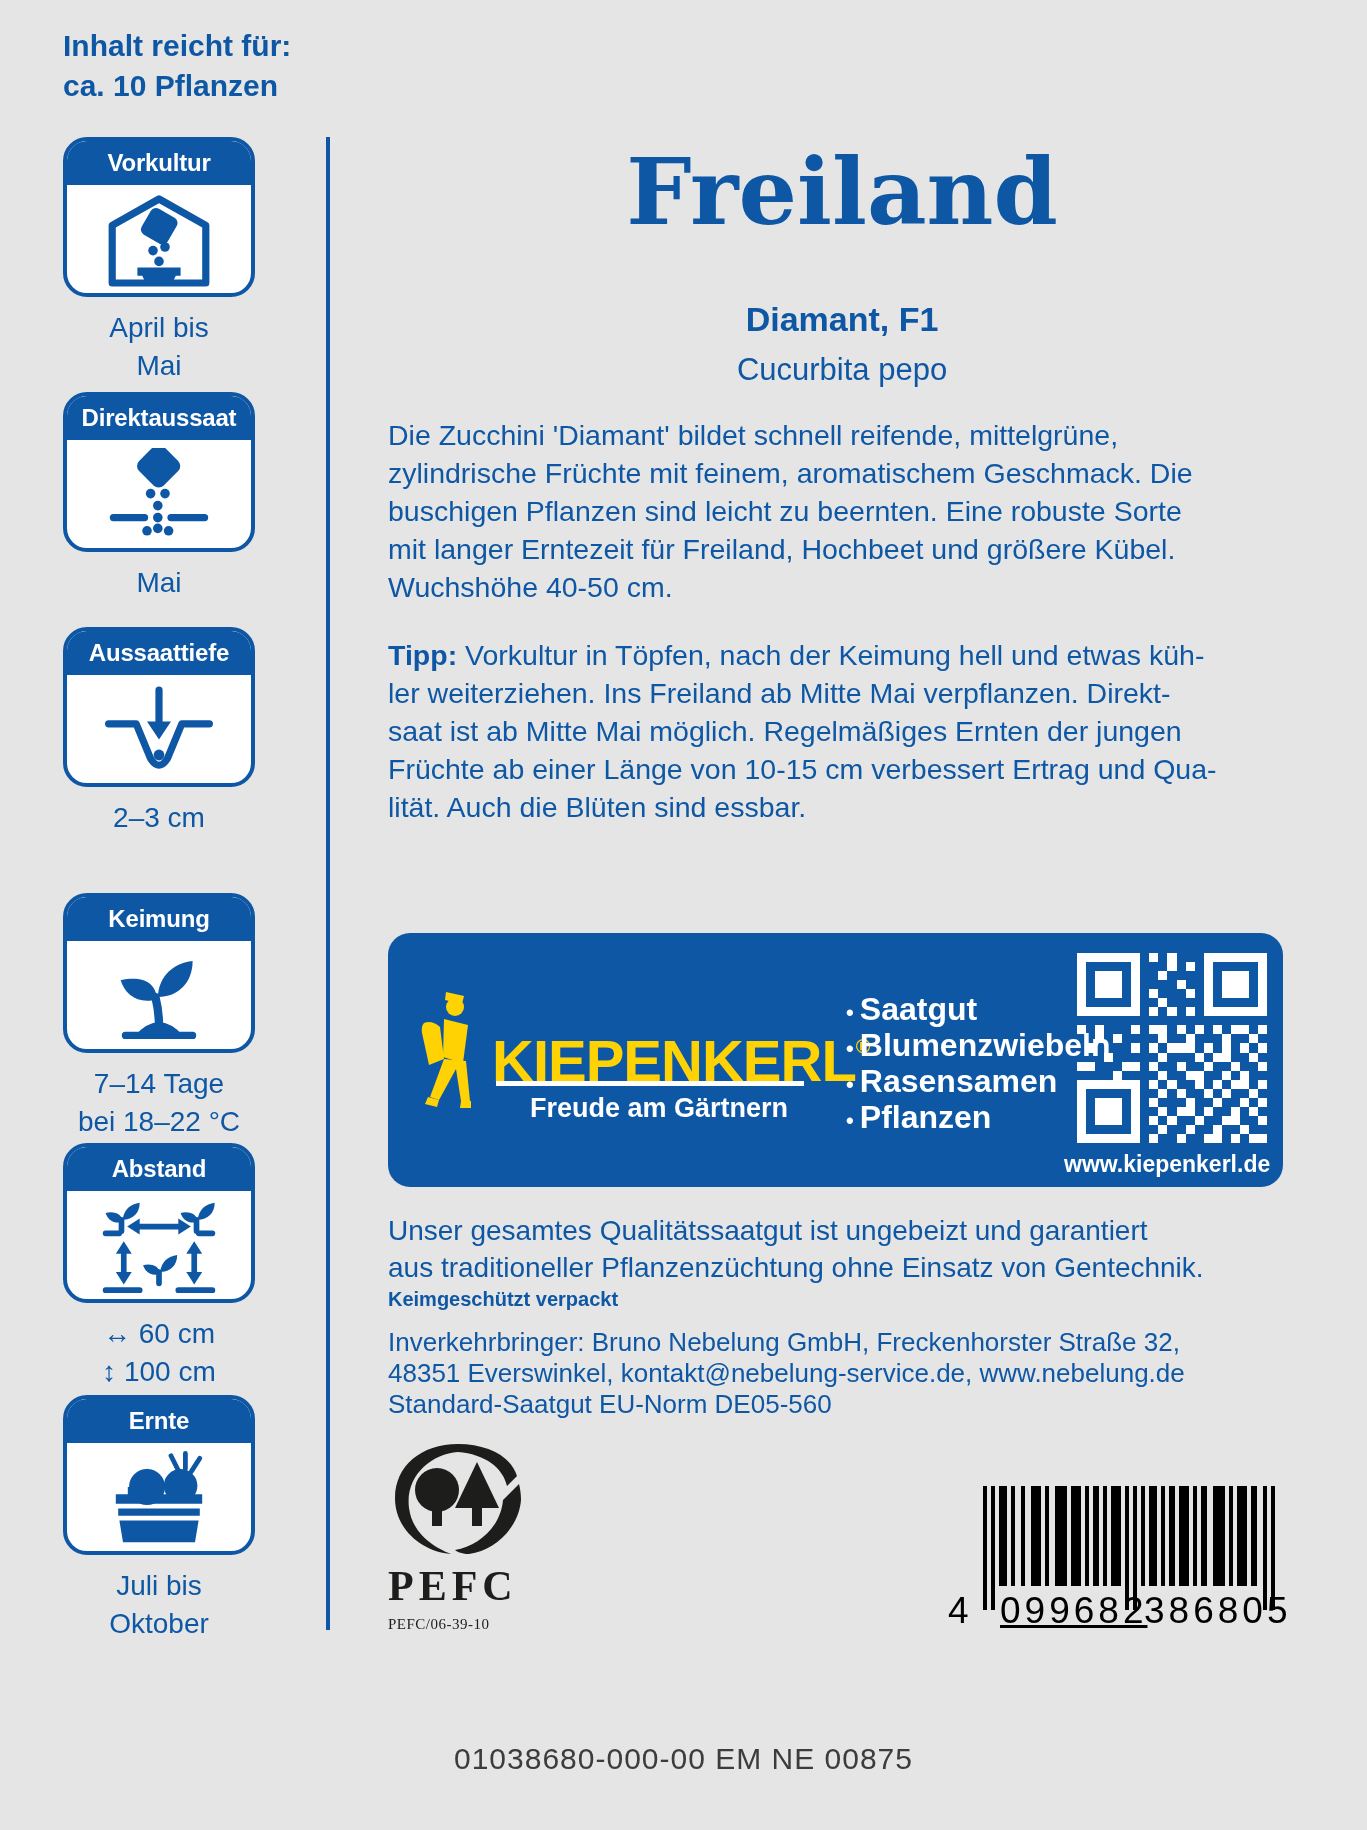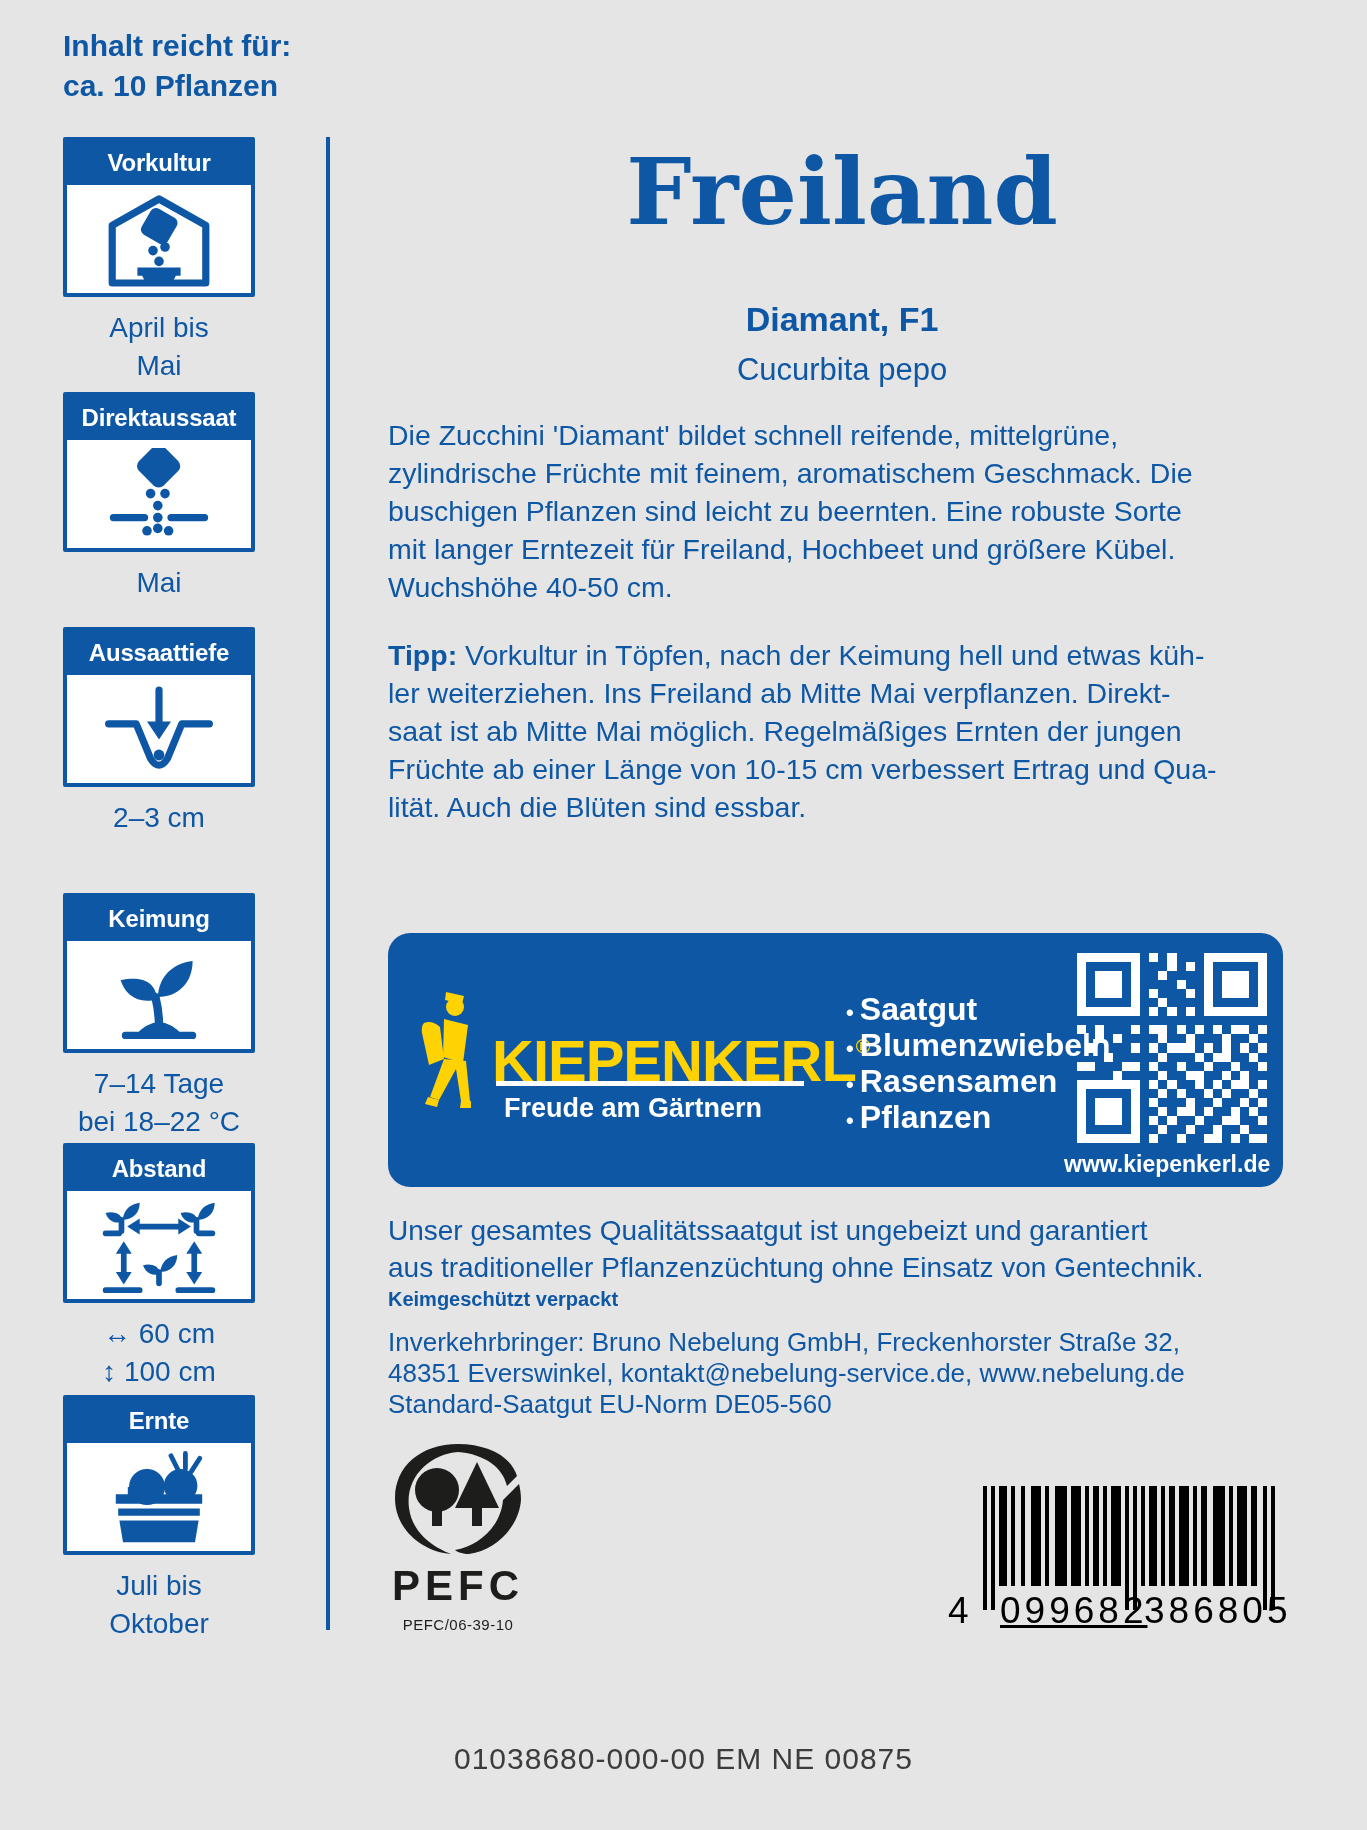--- a/index.html
+++ b/index.html
@@ -13,54 +13,54 @@
   .page{position:relative;width:1367px;height:1830px;background:#e5e5e5;color:var(--blue);overflow:hidden;}
 
   
   .top-note{position:absolute;left:63px;top:26px;font-size:30px;font-weight:600;line-height:40px;white-space:pre-line;}
 
   
   .divider{position:absolute;left:326px;top:137px;width:4px;height:1493px;background:var(--blue);}
 
   
   .sb{position:absolute;left:63px;width:192px;}
-  .sb .box{border:4px solid var(--blue);border-radius:2px;overflow:hidden;background:#fff;height:160px;}
+  .sb .box{border:4px solid var(--blue);border-radius:24px;overflow:hidden;background:#fff;height:160px;}
   .sb .head{background:var(--blue);color:#fff;font-weight:bold;font-size:24px;text-align:center;height:44px;line-height:44px;letter-spacing:-0.2px;}
   .sb .icon-area{height:112px;display:flex;align-items:center;justify-content:center;}
   .sb .caption{margin-top:12px;text-align:center;font-size:28px;font-weight:500;line-height:38px;white-space:pre-line;}
   .sb1{top:137px}.sb2{top:392px}.sb3{top:627px}.sb4{top:893px}.sb5{top:1143px}.sb6{top:1395px}
 
   
   .title{position:absolute;left:388px;top:142px;width:908px;text-align:center;
          font-family:"DejaVu Serif",serif;font-weight:bold;font-size:92px;line-height:100px;}
   .variety{position:absolute;left:388px;top:300px;width:908px;text-align:center;font-size:34px;font-weight:bold;}
   .botanical{position:absolute;left:388px;top:352px;width:908px;text-align:center;font-size:31px;font-weight:400;}
   .desc{position:absolute;left:388px;top:416px;width:912px;font-size:28.5px;line-height:38px;font-weight:500;white-space:pre-line;}
   .tip{position:absolute;left:388px;top:636px;width:912px;font-size:28.5px;line-height:38px;font-weight:500;white-space:pre-line;}
   .tip .tip-label{font-weight:bold;}
 
   
   .banner{position:absolute;left:388px;top:933px;width:895px;height:254px;background:var(--blue);border-radius:22px;}
   .kman{position:absolute;left:28px;top:56px;width:72px;height:130px;}
   .klogo{position:absolute;left:104px;top:84px;color:var(--yellow);font-weight:bold;font-size:58px;letter-spacing:-1px;line-height:58px;}
   .klogo sup{font-size:20px;vertical-align:28px;}
   .krule{position:absolute;left:108px;top:148px;width:308px;height:5px;background:#fff;}
-  .kslogan{position:absolute;left:116px;top:160px;width:308px;text-align:left;color:#fff;font-weight:bold;font-size:27px;}
+  .kslogan{position:absolute;left:92px;top:160px;width:308px;text-align:right;color:#fff;font-weight:bold;font-size:27px;}
   .kproducts{position:absolute;left:458px;top:60px;color:#fff;font-weight:bold;font-size:32px;line-height:33px;list-style:none;}
   .kproducts li::before{content:"• ";font-size:22px;}
   .qr{position:absolute;left:689px;top:20px;width:190px;height:190px;}
   .ksite{position:absolute;left:676px;top:218px;width:206px;text-align:center;color:#fff;font-weight:bold;font-size:23px;}
 
   
   .quality{position:absolute;left:388px;top:1212px;width:912px;font-size:28px;line-height:37px;font-weight:500;white-space:pre-line;}
   .keimg{position:absolute;left:388px;top:1288px;font-size:20px;font-weight:bold;}
   .distrib{position:absolute;left:388px;top:1327px;width:912px;font-size:26px;line-height:31px;font-weight:400;white-space:pre-line;}
 
   
-  .pefc{position:absolute;left:388px;top:1442px;width:140px;text-align:center;color:var(--ink);}
+  .pefc{position:absolute;left:388px;top:1442px;width:140px;text-align:left;color:var(--ink);font-family:Liberation Serif, serif;}
   .pefc svg{display:block;margin:0 auto;}
   .pefc .pefc-word{font-size:42px;font-weight:bold;letter-spacing:5px;color:var(--ink);margin-top:2px;}
   .pefc .pefc-code{font-size:15px;color:var(--ink);margin-top:6px;letter-spacing:0.5px;}
 
   
   .barcode{position:absolute;left:948px;top:1486px;width:340px;height:150px;color:#000;}
   .barcode svg{position:absolute;left:35px;top:0;}
   .ean{position:absolute;top:104px;font-size:37px;letter-spacing:2px;color:#000;font-weight:400;}
   .ean.p0{left:0px;}
   .ean.p1{left:52px;letter-spacing:4px;text-decoration:underline;}

